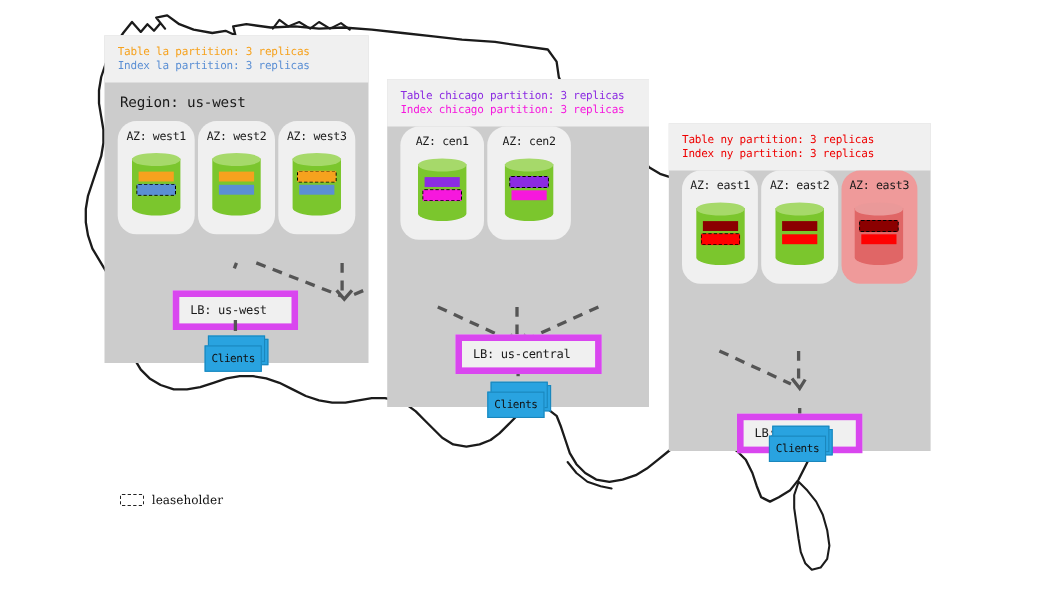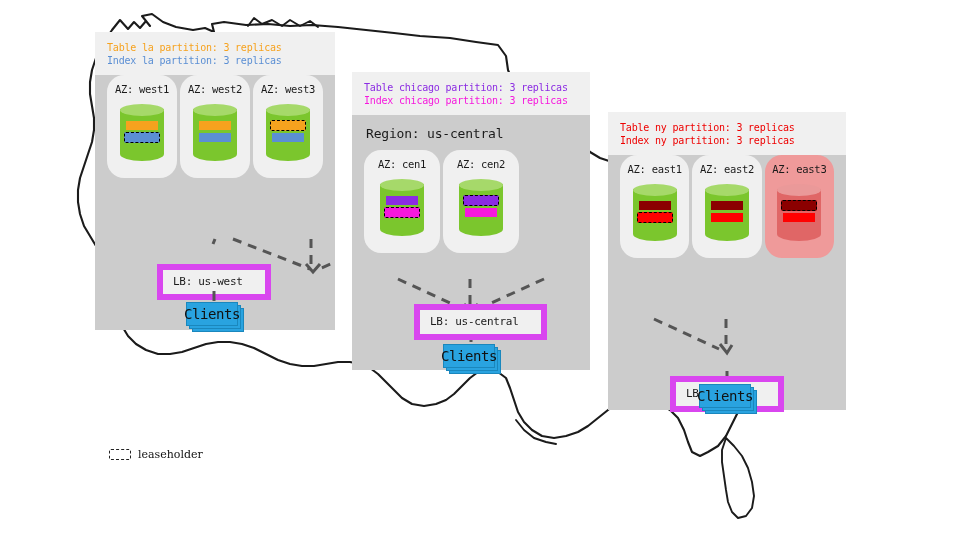--- a/index.html
+++ b/index.html
@@ -121,23 +121,23 @@
   }
   .clients .sheet {
     position: absolute;
     width: 52px; height: 24px;
     background: #29a3e0;
     border: 1px solid #1a87bd;
   }
   .clients .s3 { left: 6px; top: 6px; }
   .clients .s2 { left: 3px; top: 3px; }
   .clients .s1 {
-    left: 0; top: 0;
+    left: 0; top: 12px;
     display: flex; align-items: center; justify-content: center;
-    font-size: 14px; color: #111111;
+    font-size: 10px; color: #111111;
     letter-spacing: -0.4px;
   }
 
   
   .conn { position: absolute; left: 0; top: 0; pointer-events: none; }
 
   
   #leaseholder-key {
     position: absolute;
     left: 97px; top: 448px;
@@ -200,20 +200,21 @@
     <path fill="none" stroke="#1b1b1b" stroke-width="1.9" stroke-linejoin="round" stroke-linecap="round" d="M516,420 L524,430 L534,438 L546,442 L556,444"></path>
   </svg>
 
   <div class="region" id="region-0" style="left:95px; top:32px; width:240px; height:298px;">
 
     <div class="region-legend">
       <div class="legend-line" style="color: rgb(246, 162, 30);">Table la partition: 3 replicas</div>
       <div class="legend-line" style="color: rgb(91, 143, 212);">Index la partition: 3 replicas</div>
     </div>
 
+    <div class="region-title">Region: us-west</div>
 
     <div class="az-row">
 
       <div class="az">
         <div class="az-label">AZ: west1</div>
         <div class="cyl">
           <div class="cyl-body"></div>
           <div class="cyl-top"></div>
           <div class="bar r1" style="background: rgb(246, 162, 30);"></div>
           <div class="bar r2 lease" style="background: rgb(91, 143, 212);"></div>
@@ -263,21 +264,20 @@
     </div>
   </div>
 
   <div class="region" id="region-1" style="left:352px; top:72px; width:238px; height:298px;">
 
     <div class="region-legend">
       <div class="legend-line" style="color: rgb(139, 43, 226);">Table chicago partition: 3 replicas</div>
       <div class="legend-line" style="color: rgb(246, 24, 221);">Index chicago partition: 3 replicas</div>
     </div>
 
-    <div class="region-title">Region: us-central</div>
 
     <div class="az-row">
 
       <div class="az">
         <div class="az-label">AZ: cen1</div>
         <div class="cyl">
           <div class="cyl-body"></div>
           <div class="cyl-top"></div>
           <div class="bar r1" style="background: rgb(139, 43, 226);"></div>
           <div class="bar r2 lease" style="background: rgb(246, 24, 221);"></div>

